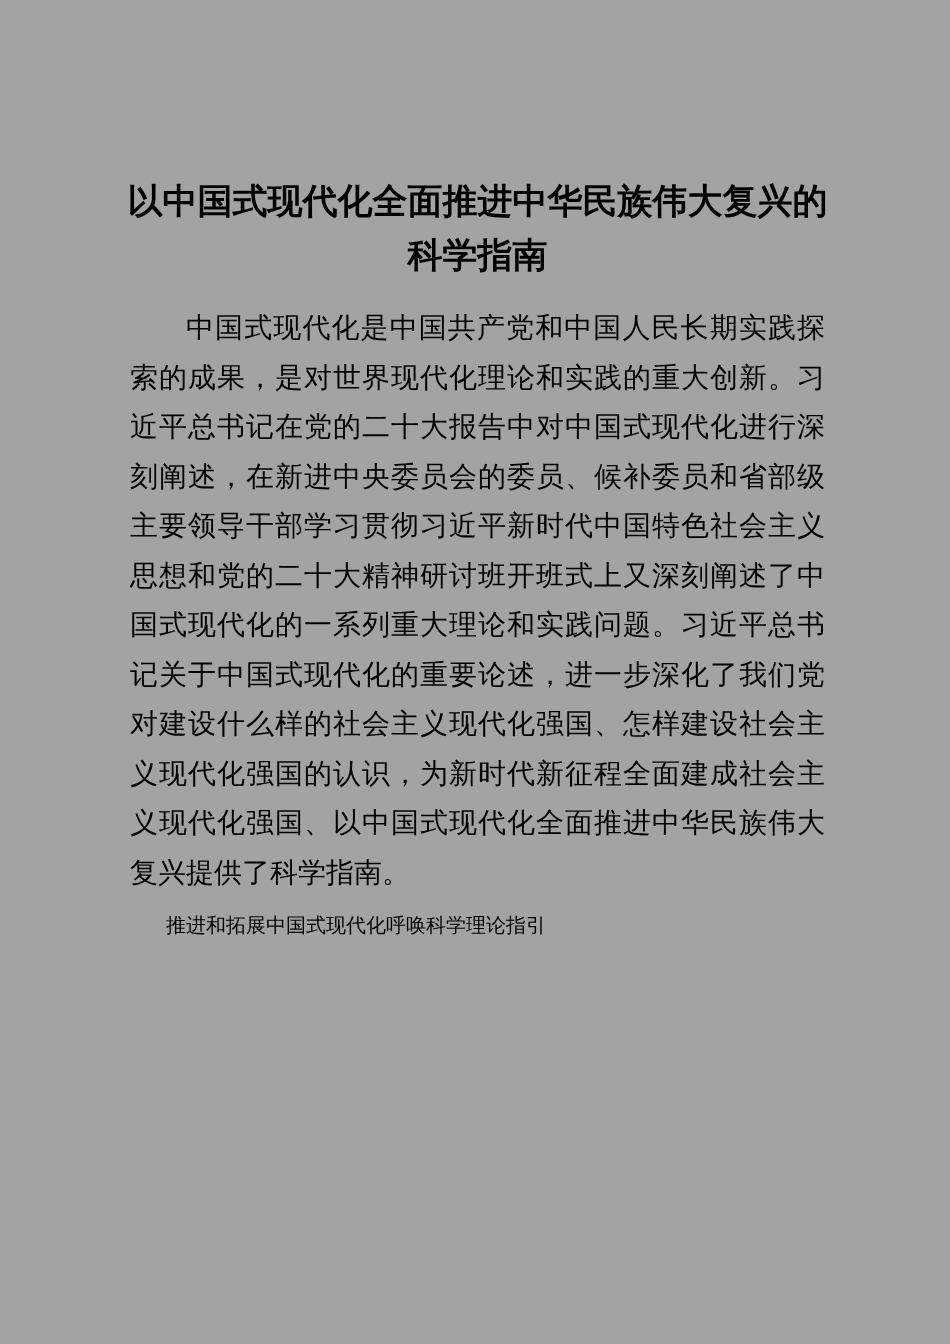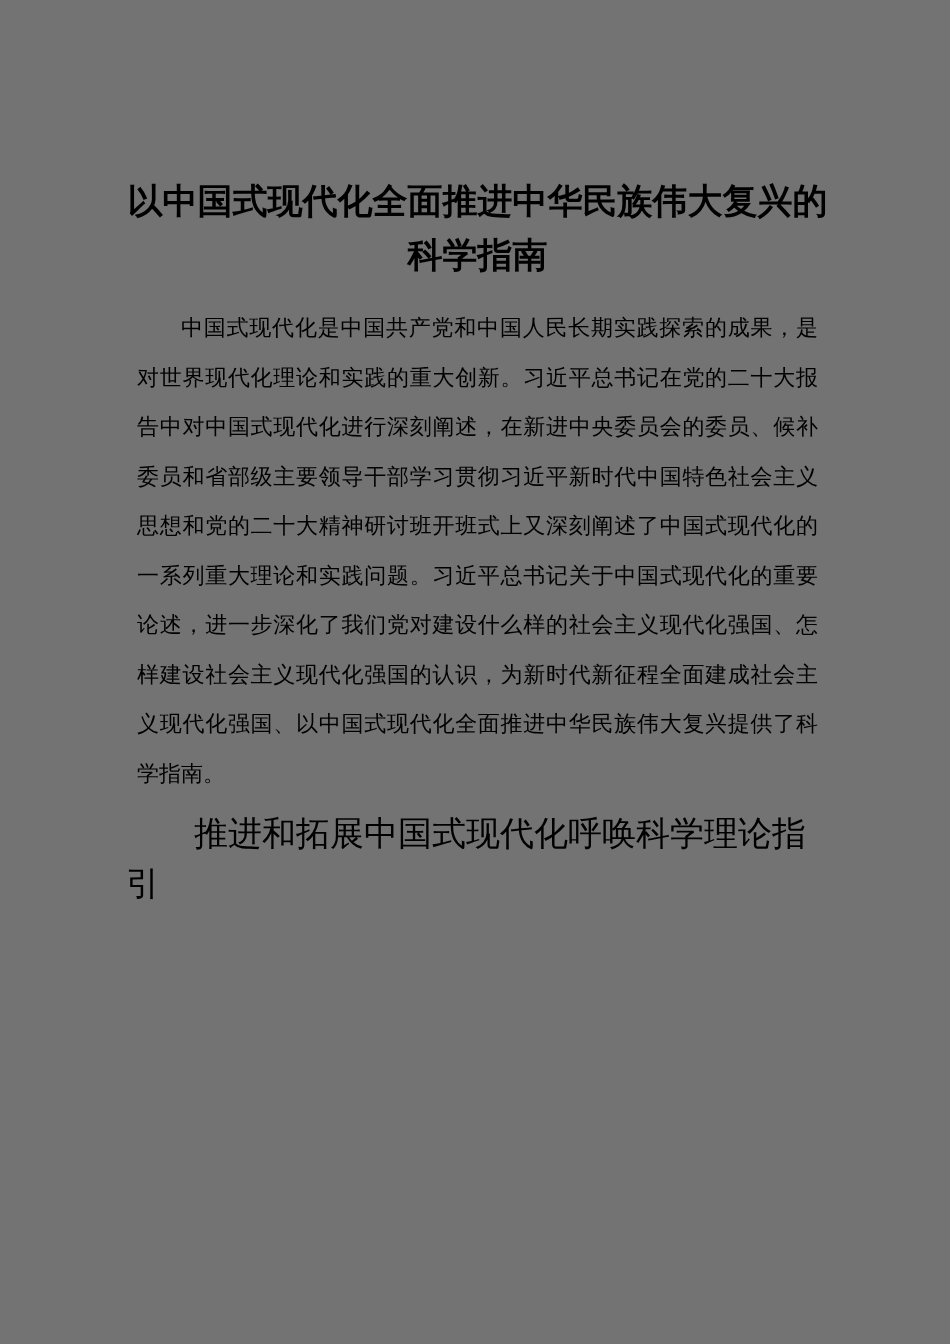--- a/index.html
+++ b/index.html
@@ -11,43 +11,43 @@
     overflow: hidden;
   }
   body {
     background: #ffffff;
     color: #000000;
     font-family: "Liberation Sans", sans-serif;
   }
   .page {
     width: 950px;
     height: 1344px;
-    background: #737373;
+    background: #a3a3a3;
     padding: 174px 121px 0 126px;
   }
   .doc-title {
     font-size: 35px;
     line-height: 54px;
     font-weight: 700;
     text-align: center;
     margin: 0 0 21px 0;
     letter-spacing: 0;
   }
   .doc-title .title-line { display: block; }
   .para {
-    font-size: 22px;
+    font-size: 28px;
     line-height: 49.5px;
     text-align: justify;
     text-indent: 2em;
-    margin: 11px;
+    margin: 4px;
     word-break: break-all;
     font-family: "Liberation Sans", sans-serif;
   }
   .subheading {
-    font-size: 34px;
+    font-size: 20px;
     line-height: 49.5px;
     text-indent: 2em;
     margin: 0;
     font-weight: 400;
     font-family: "Liberation Serif", serif;
     text-align: left;
   }
 </style>
 </head>
 <body>

